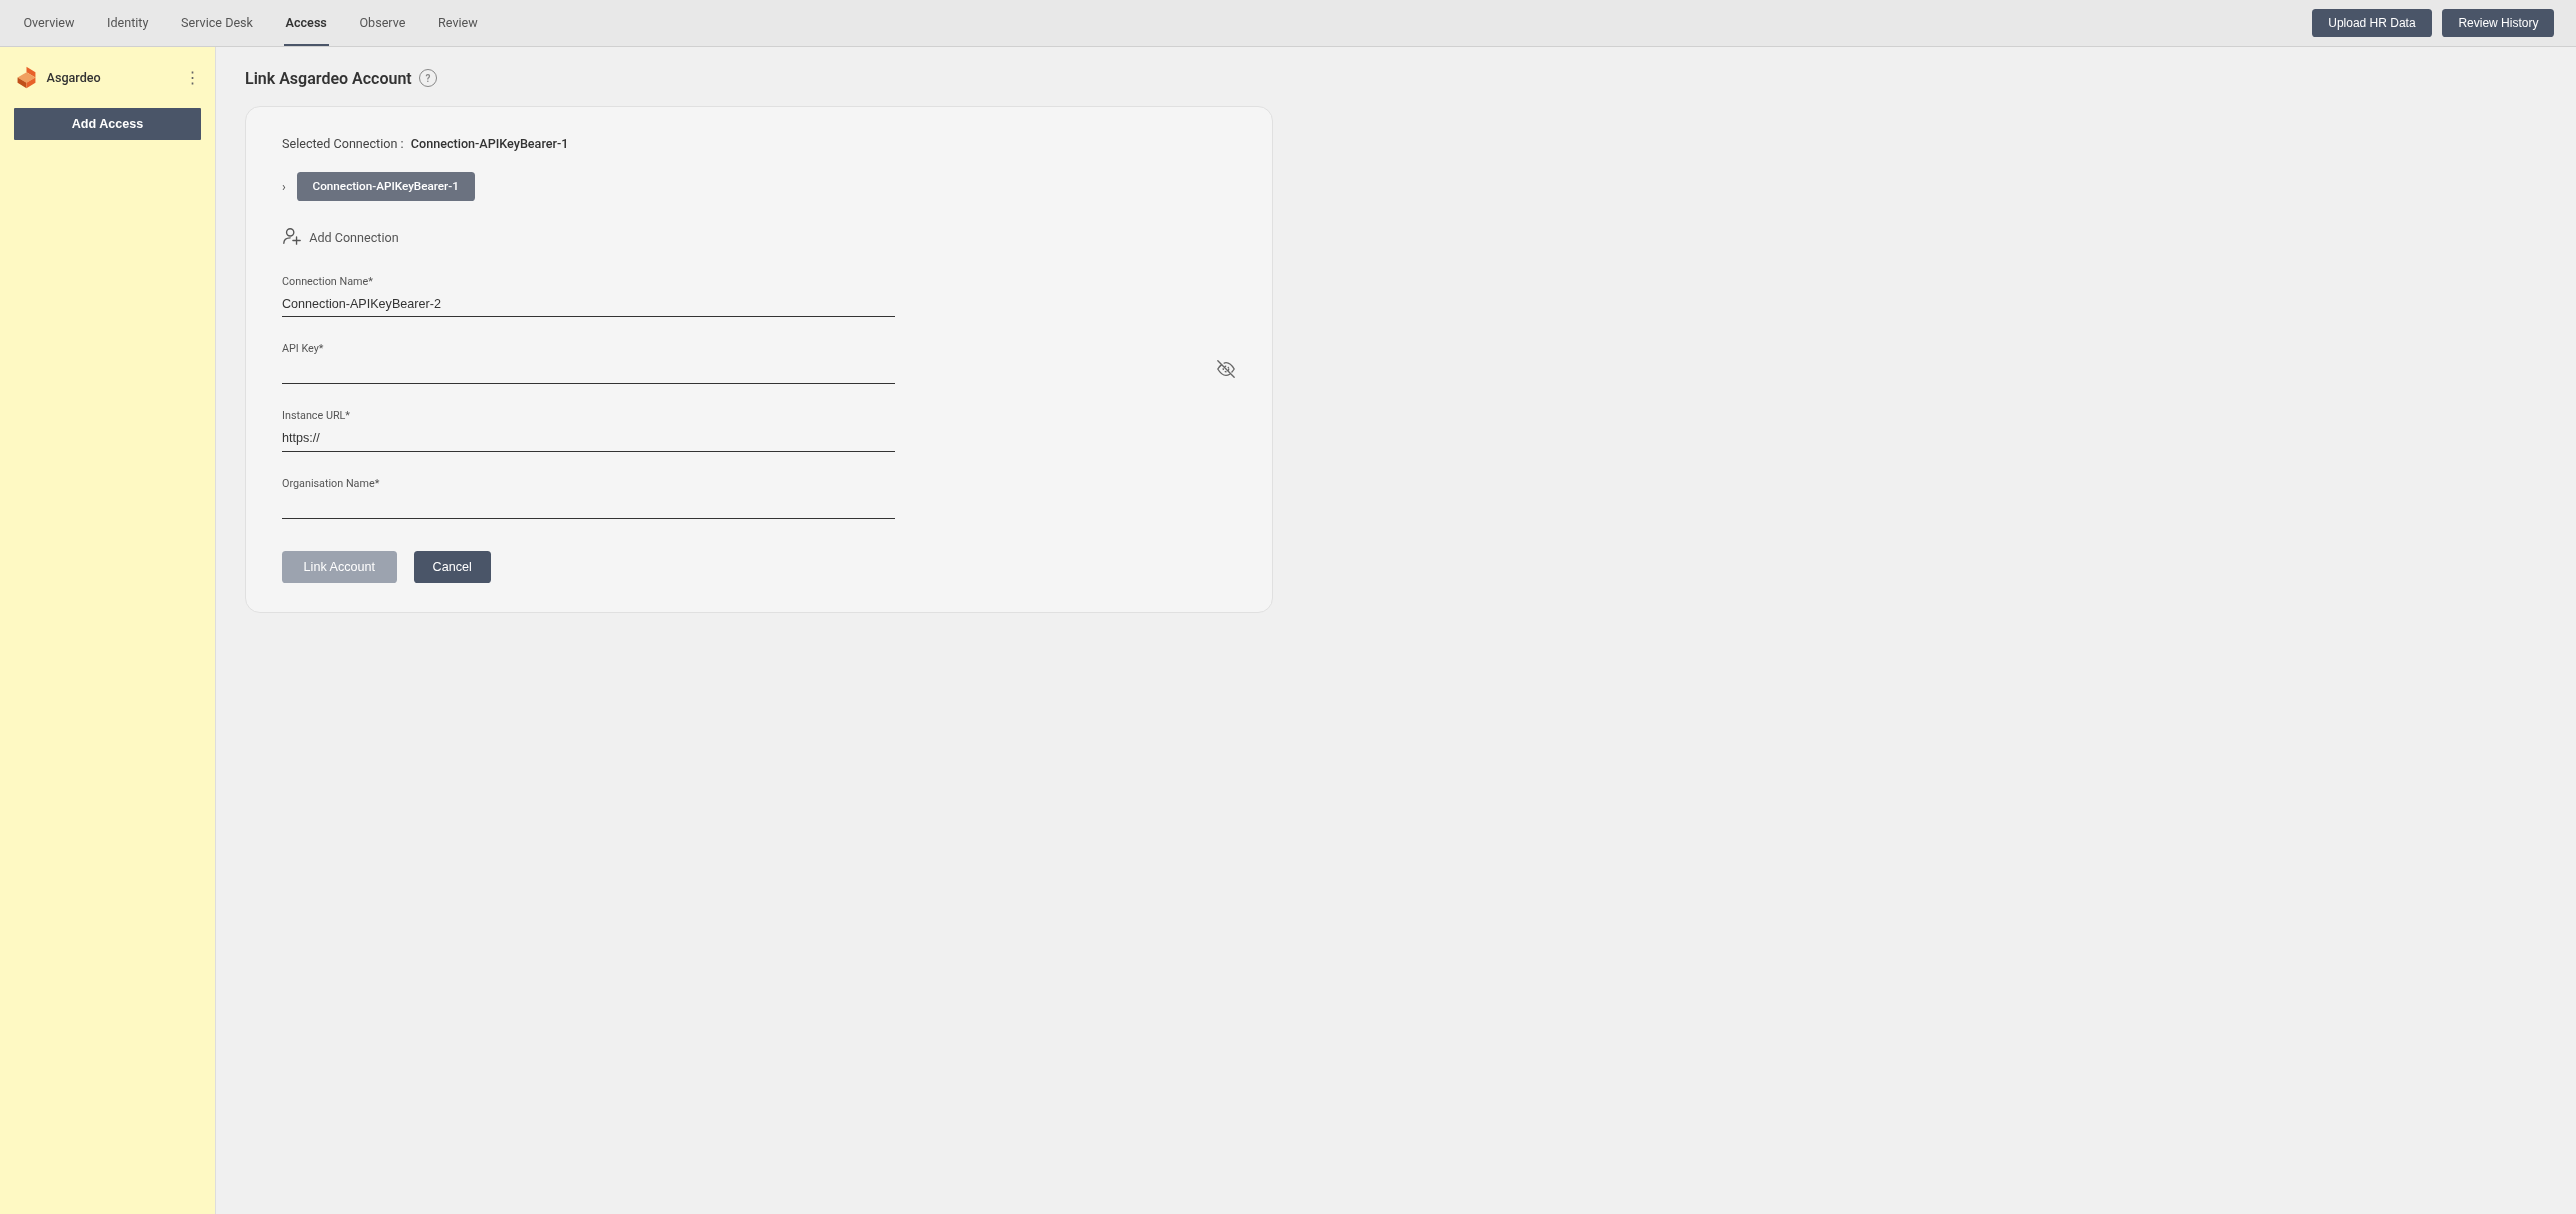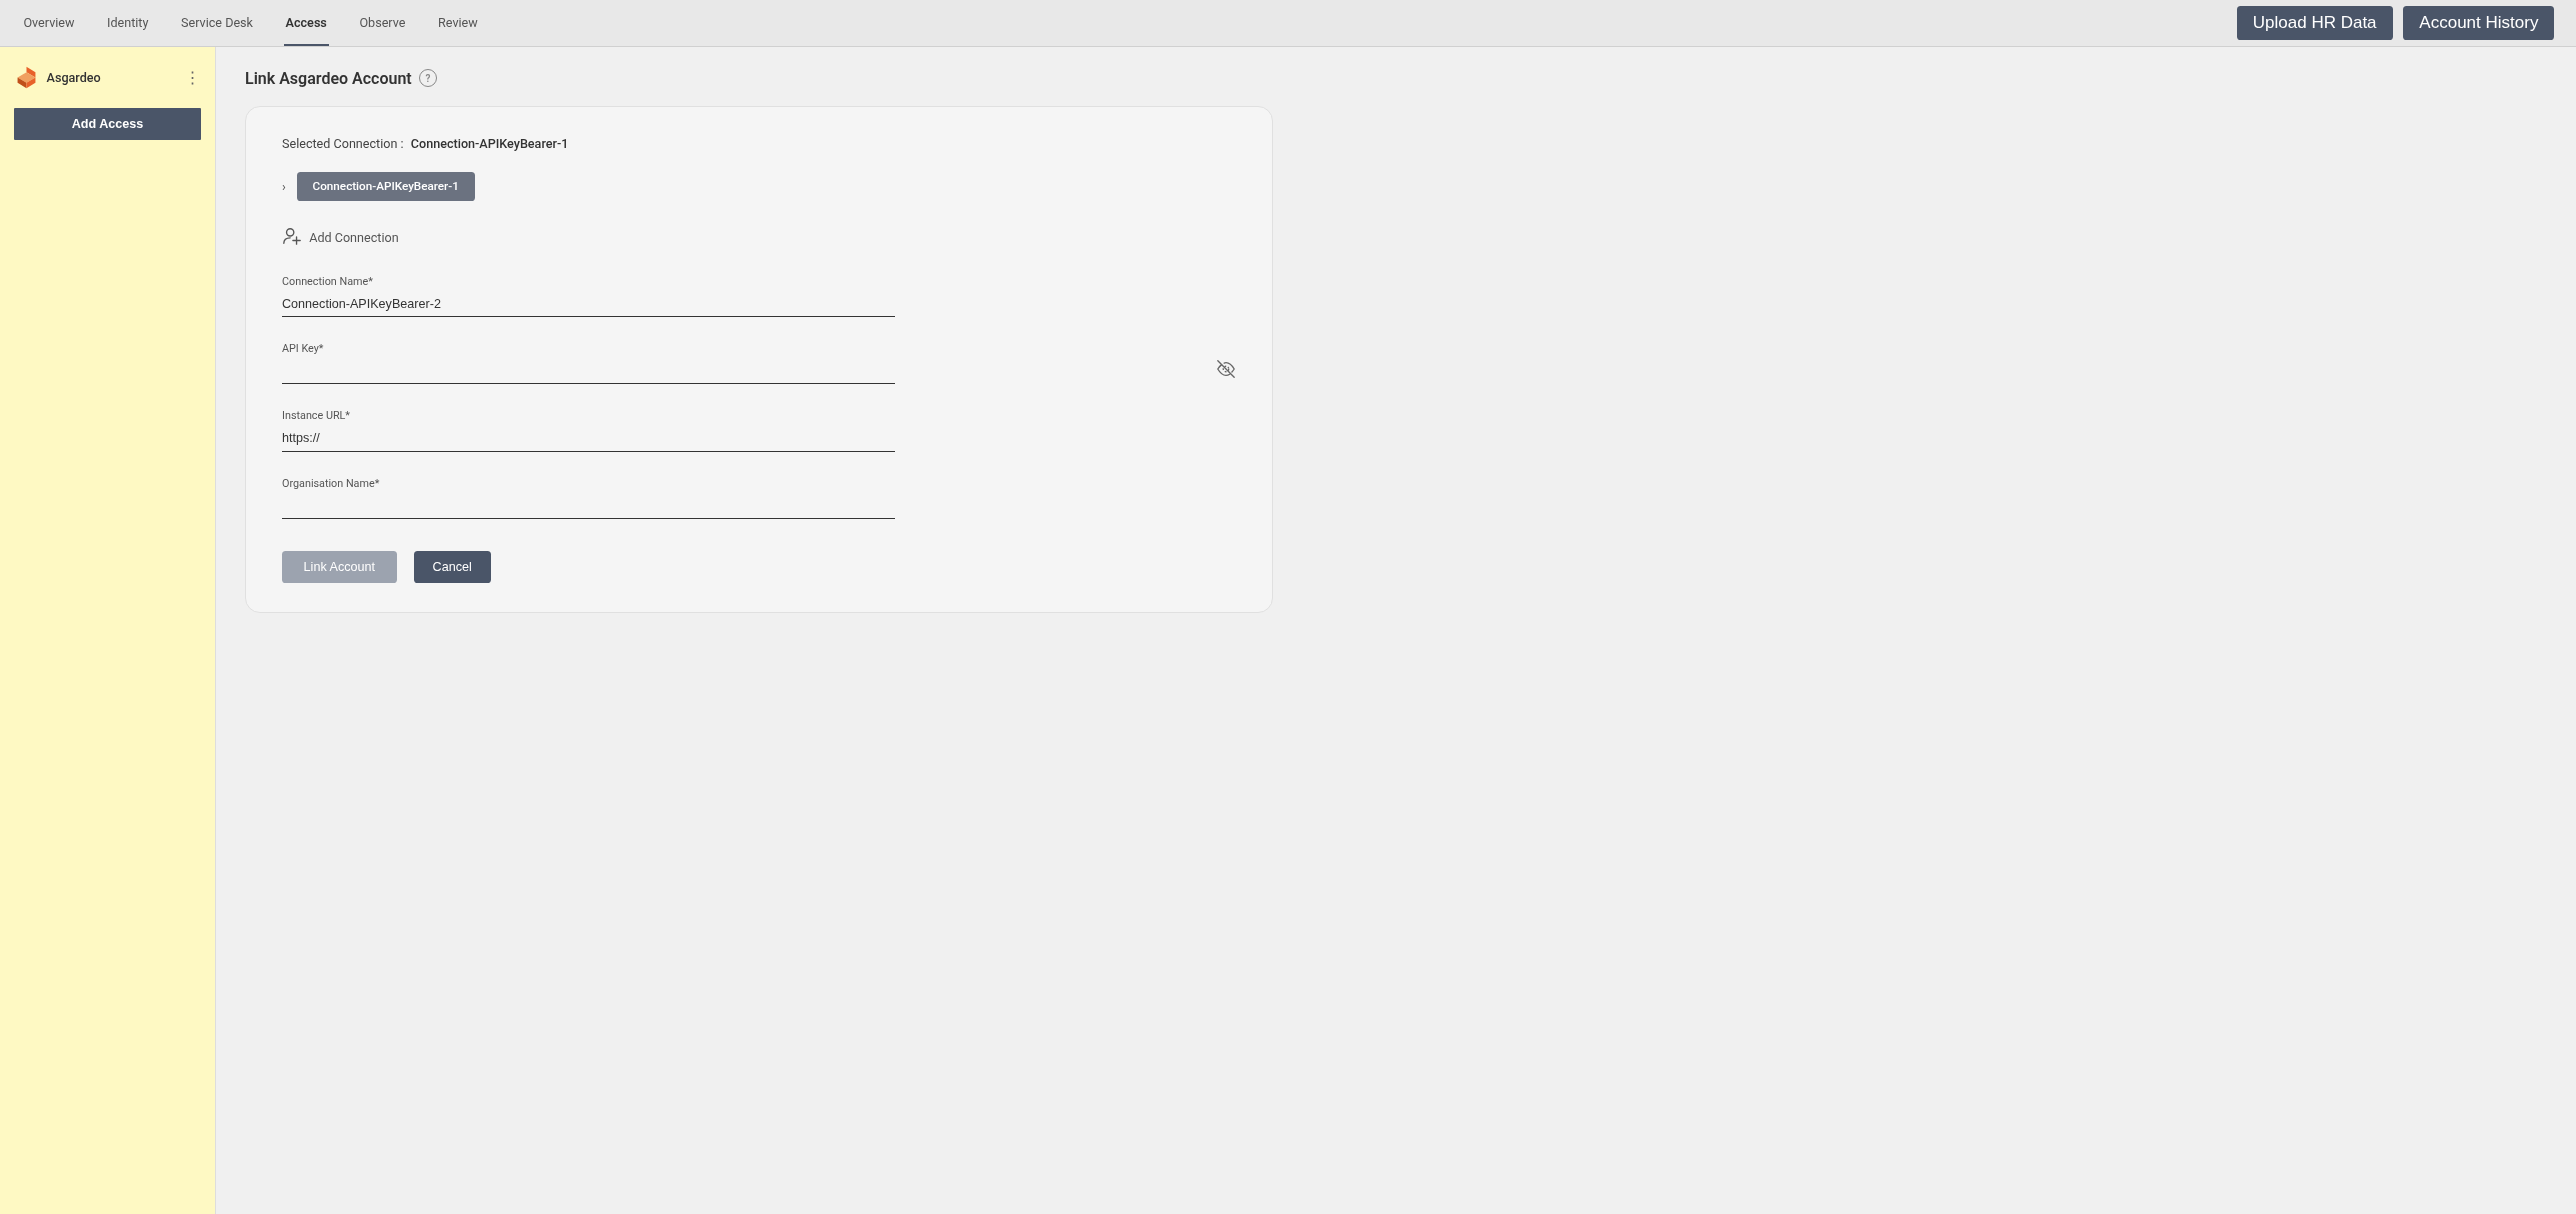--- a/index.html
+++ b/index.html
@@ -13,21 +13,21 @@
     .nav-tabs { display: flex; gap: 29px; align-items: center; height: 100%; }
     .nav-tab {
       font-size: 12.6px; color: #555; cursor: pointer; height: 100%;
       display: flex; align-items: center; border-bottom: 2.7px solid transparent;
       padding: 0 1.8px;
     }
     .nav-tab.active { color: #333; font-weight: 600; border-bottom: 2.7px solid #4a5568; }
     .nav-actions { display: flex; gap: 10.8px; }
     .nav-btn {
       background: #4a5568; color: white; border: none; padding: 7.2px 16px;
-      border-radius: 3.6px; font-size: 17px; cursor: pointer; font-weight: 500;
+      border-radius: 3.6px; font-size: 12px; cursor: pointer; font-weight: 500;
     }
 
     
     .main-layout { display: flex; height: calc(100vh - 47px); }
 
     
     .sidebar {
       width: 216px; background: #fef9c3; border-right: 0.9px solid #ddd;
       flex-shrink: 0; padding: 14.4px;
     }
@@ -128,21 +128,21 @@
   <div class="nav-tabs">
     <span class="nav-tab">Overview</span>
     <span class="nav-tab">Identity</span>
     <span class="nav-tab">Service Desk</span>
     <span class="nav-tab active">Access</span>
     <span class="nav-tab">Observe</span>
     <span class="nav-tab">Review</span>
   </div>
   <div class="nav-actions">
     <button class="nav-btn">Upload HR Data</button>
-    <button class="nav-btn">Account History</button>
+    <button class="nav-btn">Review History</button>
   </div>
 </nav>
 
 <div class="main-layout">
 
   <aside class="sidebar">
     <div class="sidebar-header">
       <div class="sidebar-org">
         <svg class="org-logo" viewBox="0 0 28 28" width="25" height="25">
           <polygon points="14,2 24,8 24,14 14,8" fill="#e8622a"></polygon>

